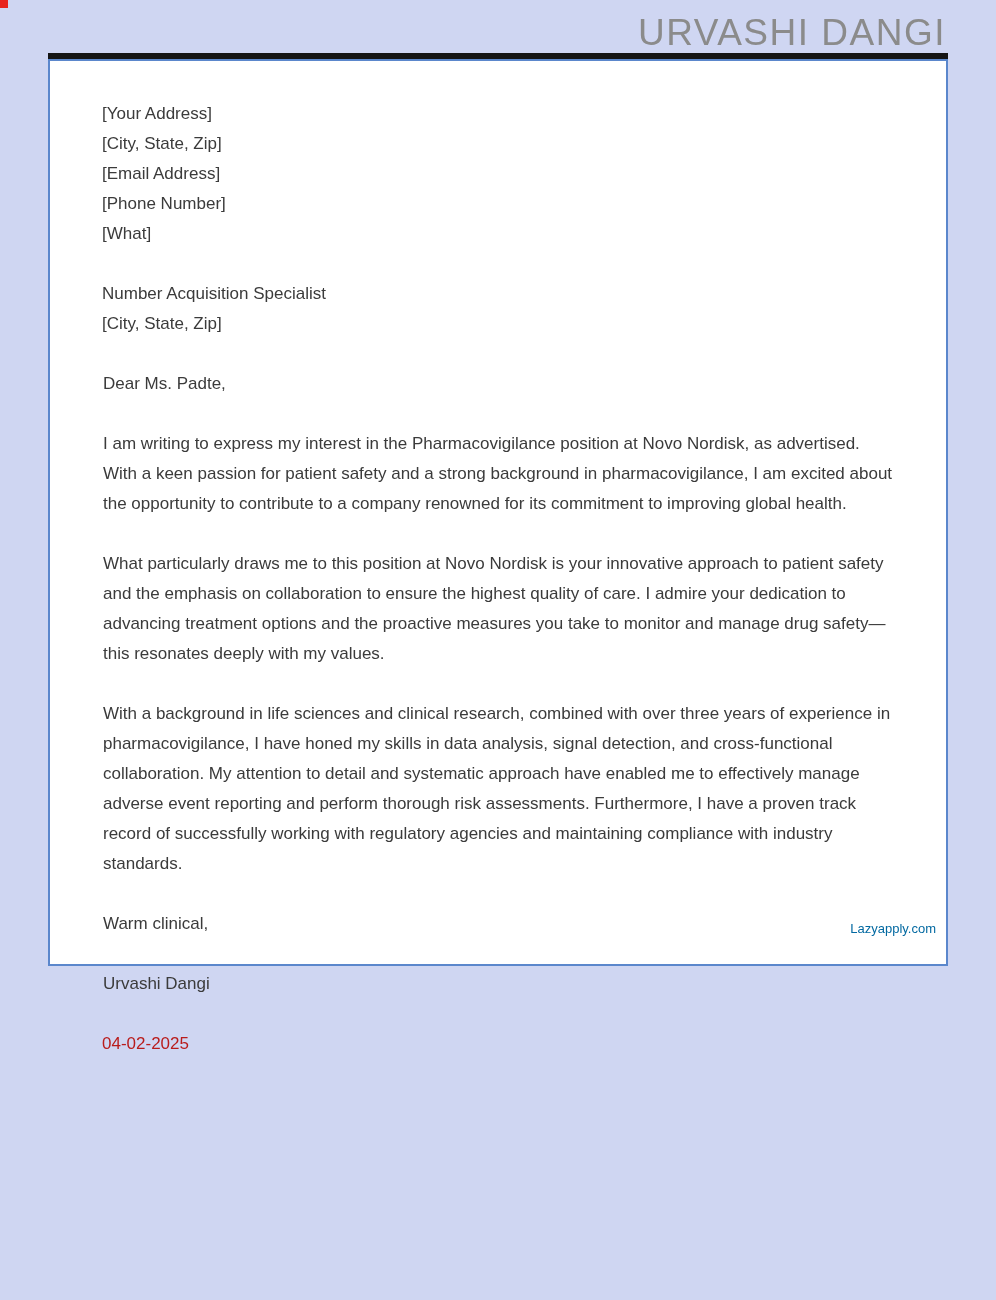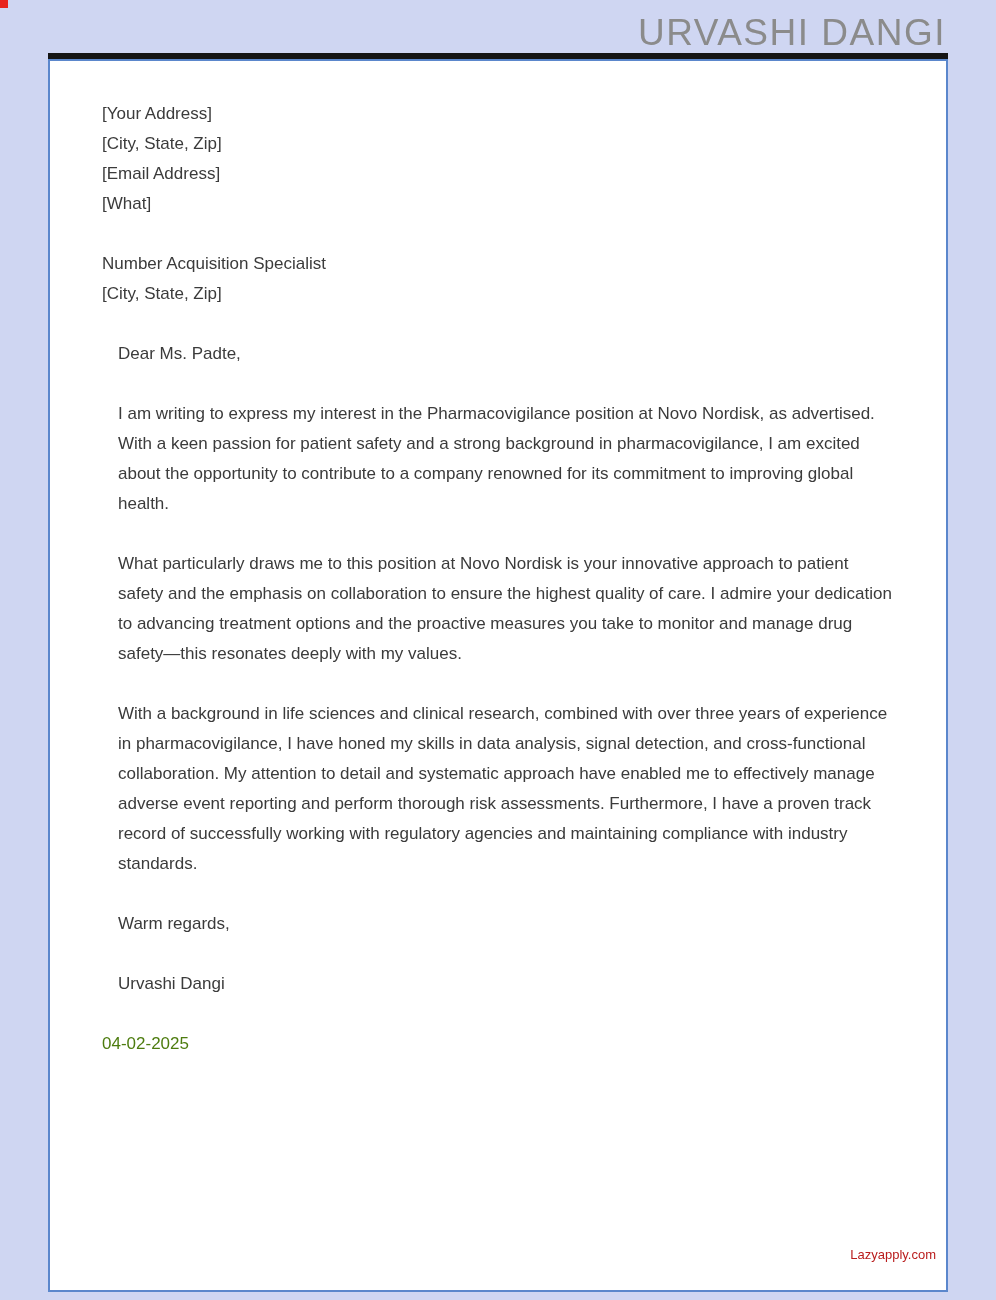--- a/index.html
+++ b/index.html
@@ -25,77 +25,78 @@
   }
   .header-rule {
     position: absolute;
     left: 48px; top: 53px;
     width: 900px; height: 6px;
     background: #141414;
   }
   .page {
     position: absolute;
     left: 48px; top: 59px;
-    width: 900px; height: 1233px;
+    width: 900px; height: 907px;
     box-sizing: border-box;
     background: #ffffff;
     border: 2px solid #5b87cc;
     padding: 38px 48px 0 52px;
     color: #3b3b3b;
     font-size: 17px;
     line-height: 30px;
   }
   .block { margin: 0 0 30px 0; }
   .line { white-space: nowrap; }
-  p { margin: 0 0 30px 16px; }
+  p { margin: 0 0 30px 1px; }
   .letter-date {
     margin: 10px 0 0 0;
-    color: #4d7c0f;
+    color: #b91c1c;
   }
   .brand {
     position: absolute;
     right: 10px; bottom: 28px;
     font-size: 13px;
     line-height: 14px;
-    color: #b91c1c;
+    color: #0369a1;
   }
 </style>
 </head>
 <body>
 
 <div class="corner-marker"></div>
 
 <div class="header-name">URVASHI DANGI</div>
 
 <div class="header-rule"></div>
 
 <div class="page">
 
   <div class="block">
     <div class="line">[Your Address]</div>
     <div class="line">[City, State, Zip]</div>
     <div class="line">[Email Address]</div>
+    <div class="line">[Phone Number]</div>
     <div class="line">[What]</div>
   </div>
 
   <div class="block">
     <div class="line">Number Acquisition Specialist</div>
     <div class="line">[City, State, Zip]</div>
   </div>
 
   <p>Dear Ms. Padte,</p>
 
   <p>I am writing to express my interest in the Pharmacovigilance position at Novo Nordisk, as advertised. With a keen passion for patient safety and a strong background in pharmacovigilance, I am excited about the opportunity to contribute to a company renowned for its commitment to improving global health.</p>
 
   <p>What particularly draws me to this position at Novo Nordisk is your innovative approach to patient safety and the emphasis on collaboration to ensure the highest quality of care. I admire your dedication to advancing treatment options and the proactive measures you take to monitor and manage drug safety—this resonates deeply with my values.</p>
 
   <p>With a background in life sciences and clinical research, combined with over three years of experience in pharmacovigilance, I have honed my skills in data analysis, signal detection, and cross-functional collaboration. My attention to detail and systematic approach have enabled me to effectively manage adverse event reporting and perform thorough risk assessments. Furthermore, I have a proven track record of successfully working with regulatory agencies and maintaining compliance with industry standards.</p>
 
 
-  <p>Warm regards,</p>
+  <p>Warm clinical,</p>
 
   <p>Urvashi Dangi</p>
 
   <p class="letter-date">04-02-2025</p>
 
   <div class="brand">Lazyapply.com</div>
 
 </div>
 
 </body></html>

